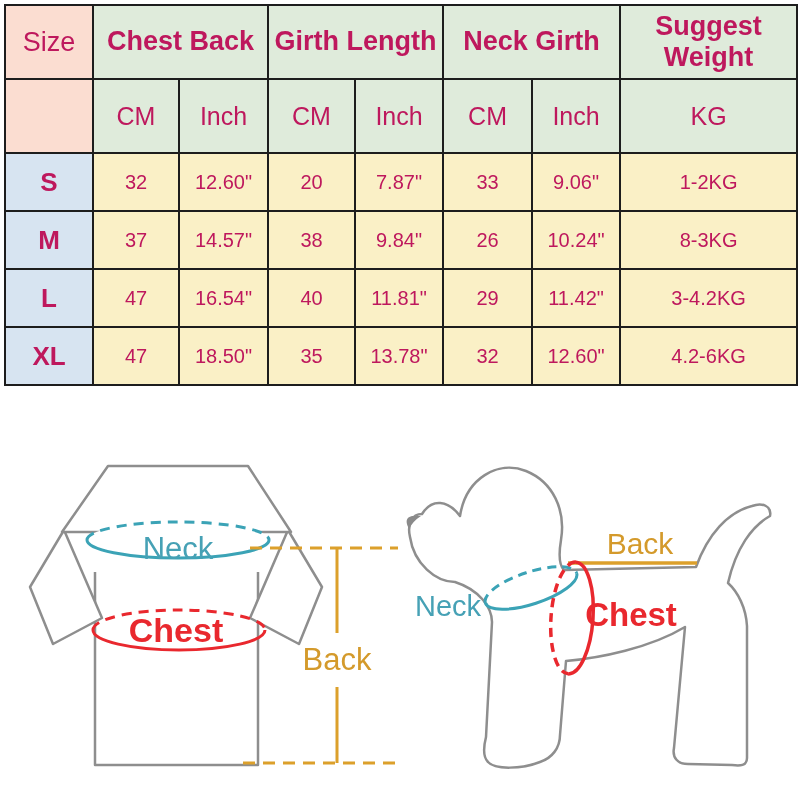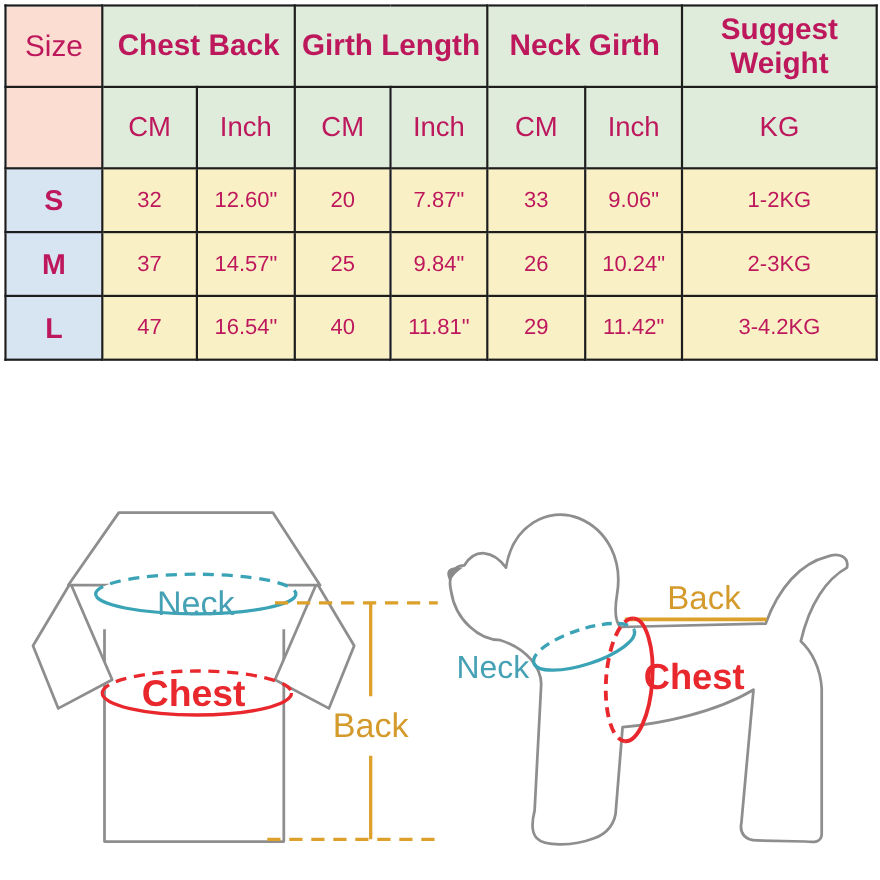--- a/index.html
+++ b/index.html
@@ -60,35 +60,45 @@
     <td class="cream val">20</td>
     <td class="cream val">7.87"</td>
     <td class="cream val">33</td>
     <td class="cream val">9.06"</td>
     <td class="cream val">1-2KG</td>
   </tr>
   <tr class="rd">
     <td class="blue szc">M</td>
     <td class="cream val">37</td>
     <td class="cream val">14.57"</td>
-    <td class="cream val">25</td>
+    <td class="cream val">38</td>
     <td class="cream val">9.84"</td>
     <td class="cream val">26</td>
     <td class="cream val">10.24"</td>
-    <td class="cream val">2-3KG</td>
+    <td class="cream val">8-3KG</td>
   </tr>
   <tr class="rd">
     <td class="blue szc">L</td>
     <td class="cream val">47</td>
     <td class="cream val">16.54"</td>
     <td class="cream val">40</td>
     <td class="cream val">11.81"</td>
     <td class="cream val">29</td>
     <td class="cream val">11.42"</td>
     <td class="cream val">3-4.2KG</td>
+  </tr>
+  <tr class="rd">
+    <td class="blue szc">XL</td>
+    <td class="cream val">47</td>
+    <td class="cream val">18.50"</td>
+    <td class="cream val">35</td>
+    <td class="cream val">13.78"</td>
+    <td class="cream val">32</td>
+    <td class="cream val">12.60"</td>
+    <td class="cream val">4.2-6KG</td>
   </tr>
 </tbody>
   </table>
 
 <svg id="shirt" class="diag" viewBox="0 0 400 360">
 
   <path d="M95,132 L95,325 L258,325 L258,132" fill="#ffffff" stroke="#8e8e8e" stroke-width="2.5" stroke-linejoin="round"></path>
 
   <polygon points="64,90 30,147 53,204 102,178" fill="#ffffff" stroke="#8e8e8e" stroke-width="2.5" stroke-linejoin="round"></polygon>
   <polygon points="288,90 322,147 299,204 250,178" fill="#ffffff" stroke="#8e8e8e" stroke-width="2.5" stroke-linejoin="round"></polygon>

